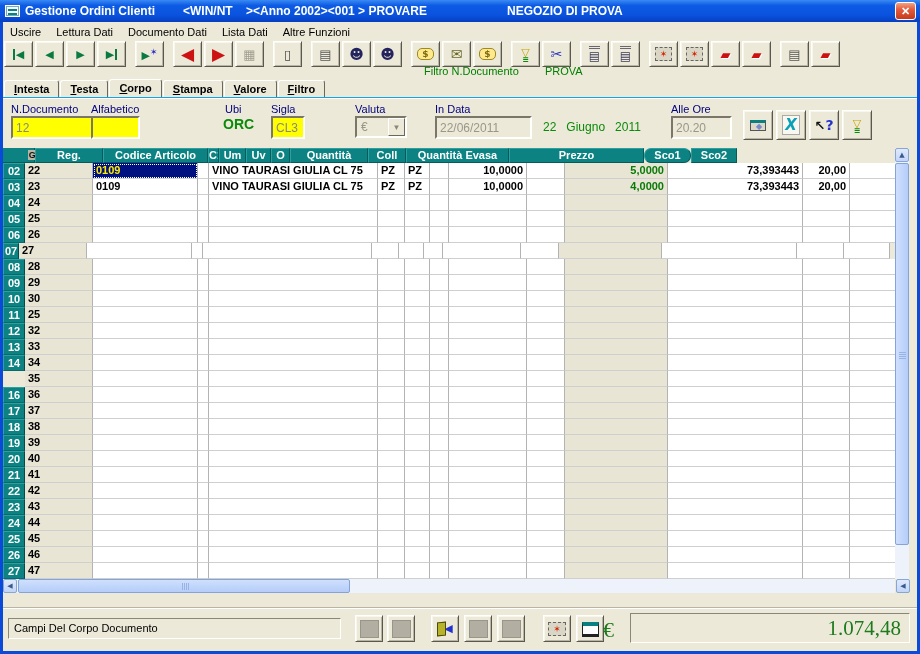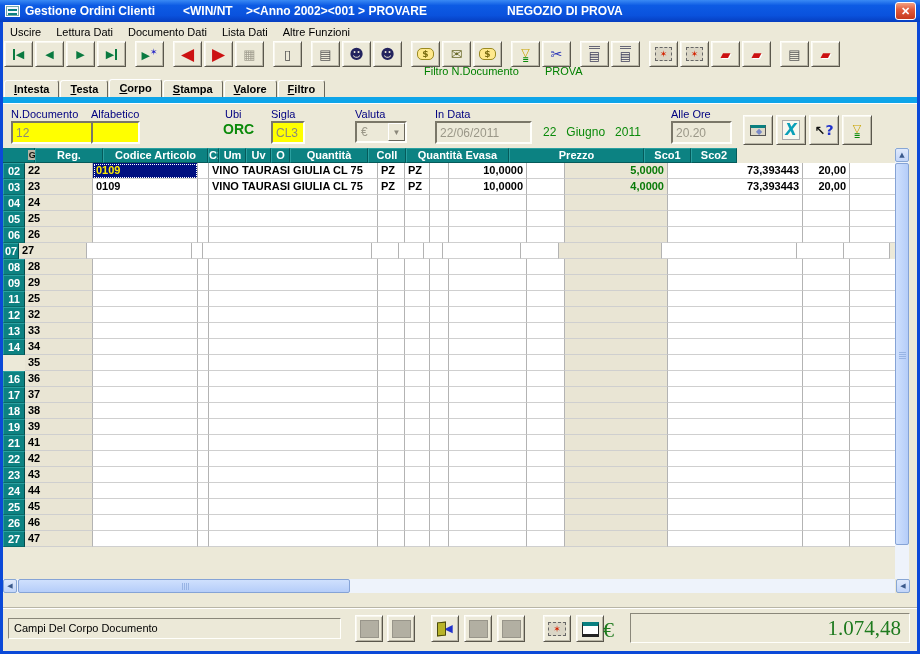--- a/index.html
+++ b/index.html
@@ -65,21 +65,21 @@
   .tabbar{position:absolute;top:78px;left:4px;display:flex;align-items:flex-end;height:20px;}
   .tab{
     height:18px;padding:2px 9px 0 9px;font-weight:bold;background:#ece9d8;
     border:1px solid;border-color:#fff #6a675c transparent #fff;border-radius:3px 3px 0 0;margin-right:1px;
   }
   .tab .hot{text-decoration:underline;}
   .tab.active{height:20px;margin-bottom:-1px;border-bottom:1px solid #ece9d8;}
   
   .formpanel{
     position:absolute;top:97px;left:3px;width:914px;height:50px;background:#ece9d8;
-    border-top:6px solid #0ea5e9;box-shadow:0 1px 0 #fff inset;
+    border-top:1px solid #0ea5e9;box-shadow:0 1px 0 #fff inset;
   }
   .flabel{position:absolute;top:5px;color:#000080;}
   .finput{
     position:absolute;top:18px;height:23px;border:2px solid;border-color:#7a7768 #fffffb #fffffb #7a7768;
     font-family:"Liberation Sans",sans-serif;font-size:12px;color:#8a8a7a;padding:0 3px;
   }
   .yellow{background:#ffff00;}
   .greyfield{background:#ece9d8;color:#9a9788;}
   .ubival{position:absolute;top:18px;left:220px;color:#0a8a0a;font-weight:bold;font-size:14px;}
   .combo{position:absolute;top:18px;left:352px;width:52px;height:22px;border:2px solid;border-color:#7a7768 #fffffb #fffffb #7a7768;background:#ece9d8;display:flex;}
@@ -318,21 +318,21 @@
         <div class="hcell" style="width: 68px;">Reg.</div>
         <div class="hcell" style="width: 105px;">Codice Articolo</div>
         <div class="hcell" style="width: 11px;">C1</div>
         <div class="hcell" style="width: 27px;">Um</div>
         <div class="hcell" style="width: 25px;">Uv</div>
         <div class="hcell" style="width: 19px;">O</div>
         <div class="hcell" style="width: 78px;">Quantità</div>
         <div class="hcell" style="width: 38px;">Coll</div>
         <div class="hcell" style="width: 103px;">Quantità Evasa</div>
         <div class="hcell" style="width: 135px;">Prezzo</div>
-        <div class="hcell" style="width: 47px;">Sco1</div>
+        <div class="hcell" style="width: 47px; border-radius: 7px;">Sco1</div>
         <div class="hcell" style="width: 46px;">Sco2</div>
       </div>
     <div>
         <div class="grow">
           <div class="cell num" style="width: 22px; text-align: center;">02</div>
           <div class="cell beige" style="width: 68px;">22</div>
           <div class="cell sel" style="width: 105px;">0109</div>
           <div class="cell" style="width: 11px;"></div>
           <div class="cell" style="width: 169px;">VINO TAURASI GIULIA CL 75</div>
           <div class="cell" style="width: 27px;">PZ</div>
@@ -451,20 +451,36 @@
           <div class="cell" style="width: 25px;"></div>
           <div class="cell" style="width: 19px;"></div>
           <div class="cell right" style="width: 78px;"></div>
           <div class="cell" style="width: 38px;"></div>
           <div class="cell beige right" style="width: 103px;"></div>
           <div class="cell right" style="width: 135px;"></div>
           <div class="cell right" style="width: 47px;"></div>
           <div class="cell right" style="width: 46px;"></div>
         </div>
         <div class="grow">
+          <div class="cell num" style="width: 22px;">10</div>
+          <div class="cell beige" style="width: 68px;">30</div>
+          <div class="cell" style="width: 105px;"></div>
+          <div class="cell" style="width: 11px;"></div>
+          <div class="cell" style="width: 169px;"></div>
+          <div class="cell" style="width: 27px;"></div>
+          <div class="cell" style="width: 25px;"></div>
+          <div class="cell" style="width: 19px;"></div>
+          <div class="cell right" style="width: 78px;"></div>
+          <div class="cell" style="width: 38px;"></div>
+          <div class="cell beige right" style="width: 103px;"></div>
+          <div class="cell right" style="width: 135px;"></div>
+          <div class="cell right" style="width: 47px;"></div>
+          <div class="cell right" style="width: 46px;"></div>
+        </div>
+        <div class="grow">
           <div class="cell num" style="width: 22px;">11</div>
           <div class="cell beige" style="width: 68px;">25</div>
           <div class="cell" style="width: 105px;"></div>
           <div class="cell" style="width: 11px;"></div>
           <div class="cell" style="width: 169px;"></div>
           <div class="cell" style="width: 27px;"></div>
           <div class="cell" style="width: 25px;"></div>
           <div class="cell" style="width: 19px;"></div>
           <div class="cell right" style="width: 78px;"></div>
           <div class="cell" style="width: 38px;"></div>
@@ -581,20 +597,36 @@
           <div class="cell right" style="width: 78px;"></div>
           <div class="cell" style="width: 38px;"></div>
           <div class="cell beige right" style="width: 103px;"></div>
           <div class="cell right" style="width: 135px;"></div>
           <div class="cell right" style="width: 47px;"></div>
           <div class="cell right" style="width: 46px;"></div>
         </div>
         <div class="grow">
           <div class="cell num" style="width: 22px;">19</div>
           <div class="cell beige" style="width: 68px;">39</div>
+          <div class="cell" style="width: 105px;"></div>
+          <div class="cell" style="width: 11px;"></div>
+          <div class="cell" style="width: 169px;"></div>
+          <div class="cell" style="width: 27px;"></div>
+          <div class="cell" style="width: 25px;"></div>
+          <div class="cell" style="width: 19px;"></div>
+          <div class="cell right" style="width: 78px;"></div>
+          <div class="cell" style="width: 38px;"></div>
+          <div class="cell beige right" style="width: 103px;"></div>
+          <div class="cell right" style="width: 135px;"></div>
+          <div class="cell right" style="width: 47px;"></div>
+          <div class="cell right" style="width: 46px;"></div>
+        </div>
+        <div class="grow">
+          <div class="cell num" style="width: 22px;">20</div>
+          <div class="cell beige" style="width: 68px;">40</div>
           <div class="cell" style="width: 105px;"></div>
           <div class="cell" style="width: 11px;"></div>
           <div class="cell" style="width: 169px;"></div>
           <div class="cell" style="width: 27px;"></div>
           <div class="cell" style="width: 25px;"></div>
           <div class="cell" style="width: 19px;"></div>
           <div class="cell right" style="width: 78px;"></div>
           <div class="cell" style="width: 38px;"></div>
           <div class="cell beige right" style="width: 103px;"></div>
           <div class="cell right" style="width: 135px;"></div>

